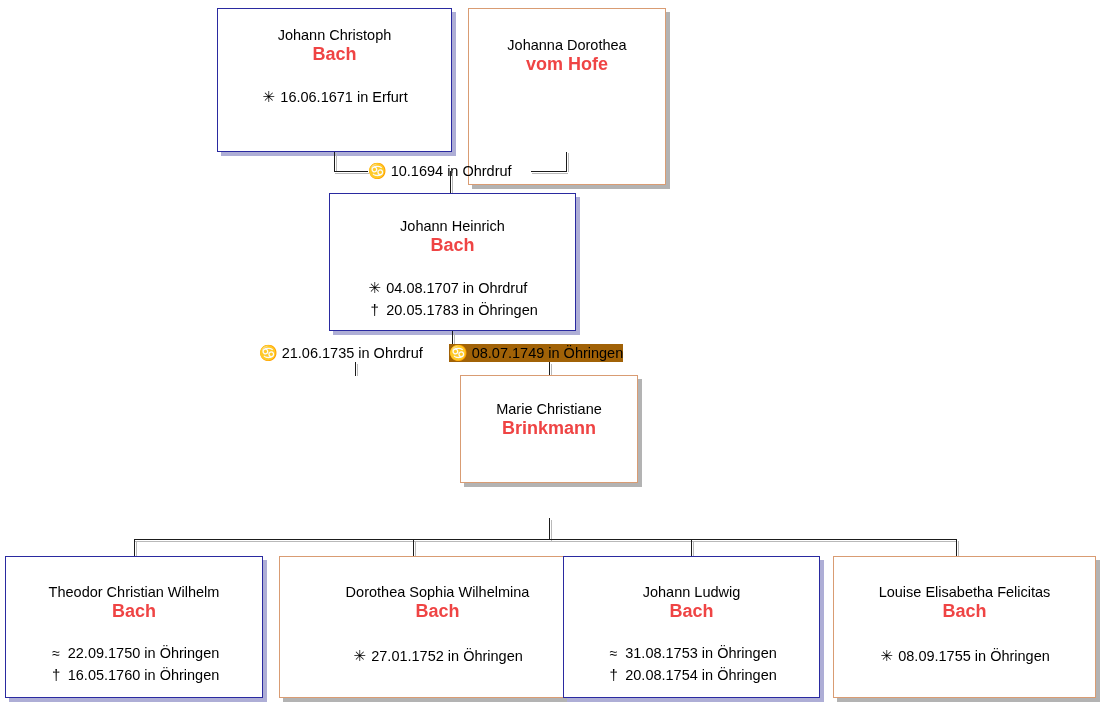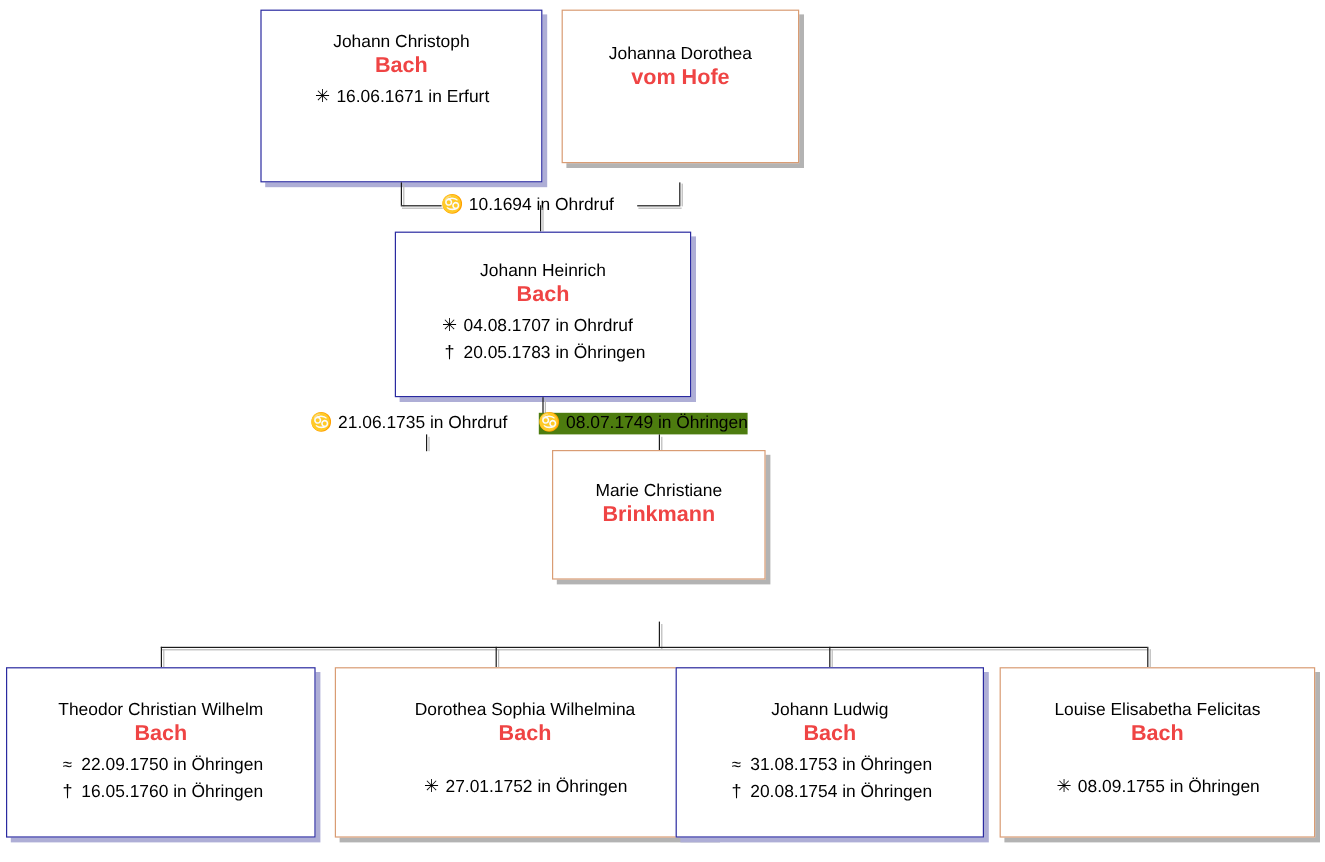--- a/index.html
+++ b/index.html
@@ -32,21 +32,21 @@
   .psur{
     font-size:18px;
     font-weight:bold;
     color:#ef4444;
     line-height:19px;
     white-space:nowrap;
   }
   .pevents{
     display:inline-block;
     text-align:left;
-    margin-top:6px;
+    margin-top:22px;
   }
   .pev{
     font-size:14.5px;
     color:#000;
     line-height:21px;
     white-space:nowrap;
   }
   .pev .sym{
     display:inline-block;
     width:15px;
@@ -89,21 +89,21 @@
     <div class="pname" style="margin-top:17px;">Johann Christoph</div>
     <div class="psur">Bach</div>
     <div class="pevents">
       <div class="pev">
         <span class="sym birth">✳</span>
         <span>16.06.1671 in Erfurt</span>
       </div>
     </div>
   </div>
 
-  <div class="pbox female" style="left:468px;top:8px;width:198px;height:128px;">
+  <div class="pbox female" style="left:468px;top:8px;width:198px;height:177px;">
     <div class="pname" style="margin-top:27px;">Johanna Dorothea</div>
     <div class="psur">vom Hofe</div>
   </div>
 
   <div class="ln lnv" style="left:334px;top:152px;width:1px;height:19px;"></div>
   <div class="lnsh lnv" style="left:336px;top:153px;width:1px;height:19px;"></div>
   <div class="ln lnv" style="left:566px;top:152px;width:1px;height:19px;"></div>
   <div class="lnsh lnv" style="left:568px;top:153px;width:1px;height:19px;"></div>
   <div class="ln lnh" style="left:334px;top:171px;width:34px;height:1px;"></div>
   <div class="lnsh lnh" style="left:335px;top:173px;width:34px;height:1px;"></div>
@@ -131,21 +131,21 @@
       </div>
     </div>
   </div>
 
   <div class="ln lnv" style="left:452px;top:331px;width:1px;height:14px;"></div>
   <div class="lnsh lnv" style="left:454px;top:333px;width:1px;height:12px;"></div>
 
   <div class="marr" style="left:259px;top:344px;">
     <span class="ring">♋</span><span>21.06.1735 in Ohrdruf</span>
   </div>
-  <div class="marr" style="left:449px;top:344px;background:#4d7c0f;">
+  <div class="marr" style="left:449px;top:344px;background:#a16207;">
     <span class="ring">♋</span><span>08.07.1749 in Öhringen</span>
   </div>
 
   <div class="ln lnv" style="left:355px;top:362px;width:1px;height:14px;"></div>
   <div class="lnsh lnv" style="left:357px;top:364px;width:1px;height:12px;"></div>
   <div class="ln lnv" style="left:549px;top:362px;width:1px;height:14px;"></div>
   <div class="lnsh lnv" style="left:551px;top:364px;width:1px;height:12px;"></div>
 
 
   <div class="pbox female" style="left:460px;top:375px;width:178px;height:108px;">

